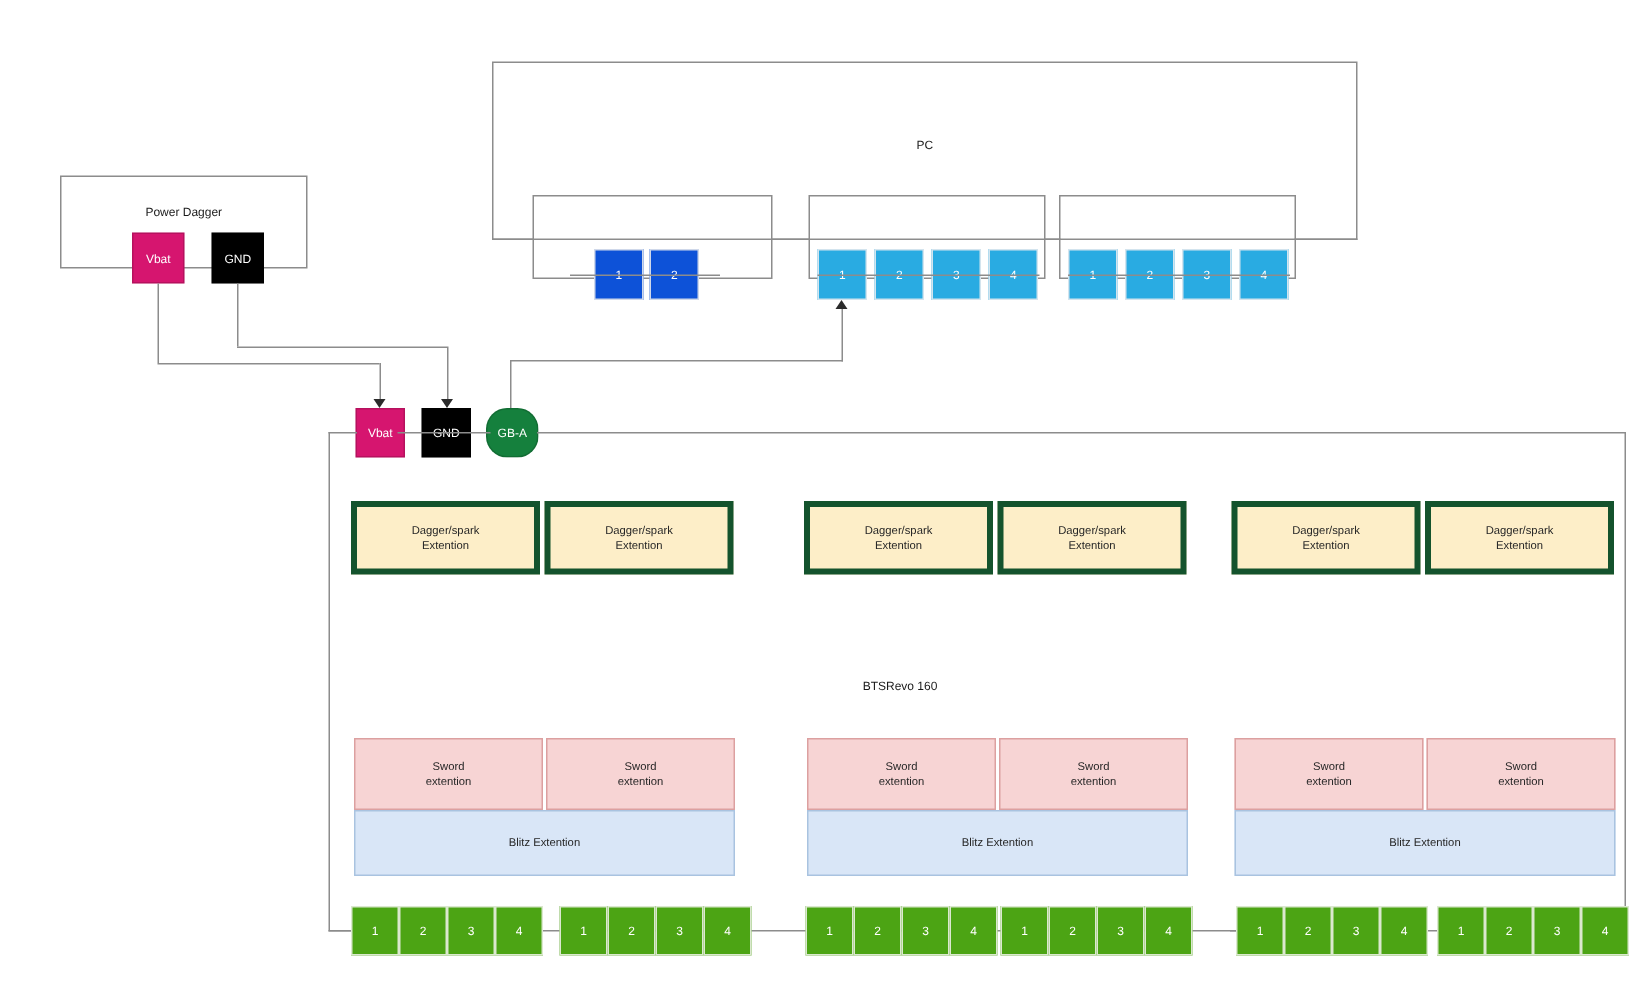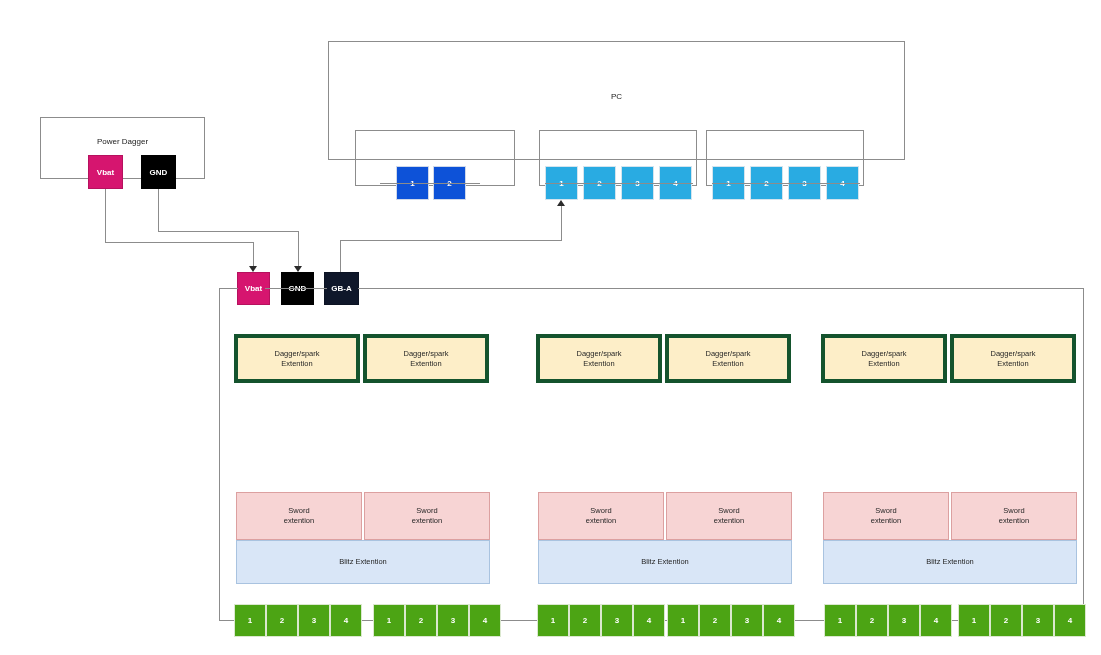--- a/index.html
+++ b/index.html
@@ -17,26 +17,26 @@
     text-align:center;line-height:1.25;color:#1a1a1a;
     font-size:8px;
   }
 
   
   .outline{border:1px solid #8c8c8c;background:transparent;}
 
   
   .chip{
     display:flex;align-items:center;justify-content:center;
-    font-size:8px;font-weight:bold;color:#ffffff;
+    font-size:8px;font-weight:normal;color:#ffffff;
     border:1px solid rgba(0,0,0,.15);
   }
   .chip.vbat{background:#d6156f;}
   .chip.gnd{background:#000000;}
-  .chip.gba{background:#0f172a;}
+  .chip.gba{background:#15803d;border-radius:14px;}
   .chip.dblue{background:#0d52d8;border-color:#cfd8ea;}
   .chip.lblue{background:#29abe2;border-color:#d3e4ee;}
   .chip.green{background:#4ca414;border-color:#dbe8cf;}
 
   
   .card{
     display:flex;align-items:center;justify-content:center;
     text-align:center;line-height:1.3;font-size:7.5px;color:#262626;
   }
   .card.dagger{background:#fdeec8;border:4px solid #14532d;}
@@ -116,20 +116,21 @@
   <div class="abs chip gba" style="left:324px;top:272px;width:35px;height:33px;">GB-A</div>
   <div class="abs hline" style="left:265px;top:288px;width:62px;height:1px;"></div>
 
   <div class="abs hline" style="left:219px;top:288px;width:19px;height:1px;"></div>
   <div class="abs hline" style="left:358px;top:288px;width:726px;height:1px;"></div>
   <div class="abs vline" style="left:219px;top:288px;width:1px;height:332px;"></div>
   <div class="abs vline" style="left:1083px;top:288px;width:1px;height:332px;"></div>
   <div class="abs hline" style="left:219px;top:620px;width:22px;height:1px;"></div>
   <div class="abs hline" style="left:1062px;top:620px;width:22px;height:1px;"></div>
 
+  <div class="abs lbl" style="left:500px;top:450px;width:200px;height:16px;">BTSRevo 160</div>
 
   <div class="abs card dagger" style="left:234px;top:334px;width:126px;height:49px;">
     <span>
       <span>Dagger/spark</span><br>
       <span>Extention</span>
     </span>
   </div>
   <div class="abs card dagger" style="left:363px;top:334px;width:126px;height:49px;">
     <span>
       <span>Dagger/spark</span><br>

